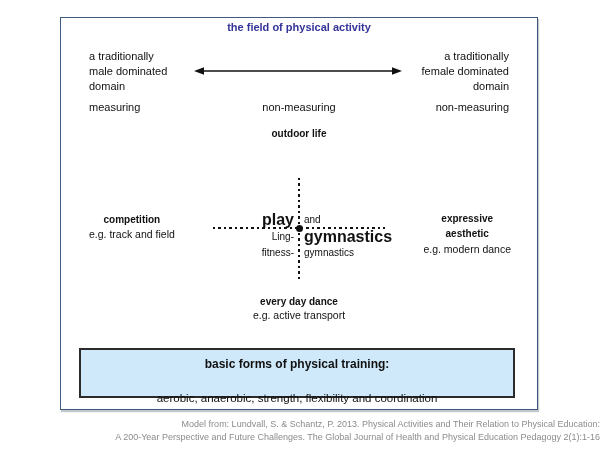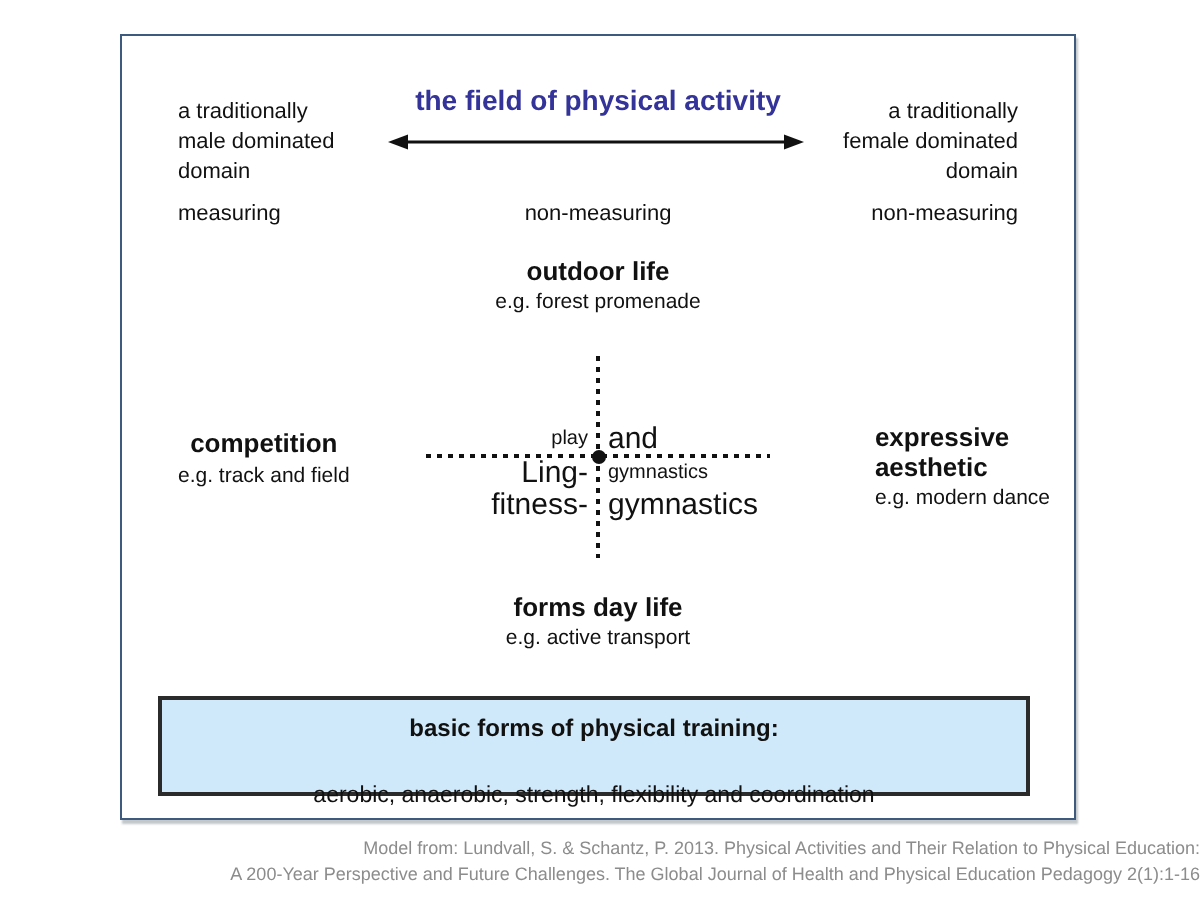--- a/index.html
+++ b/index.html
@@ -14,23 +14,23 @@
   .frame {
     position: absolute; left: 60px; top: 17px;
     width: 478px; height: 393px;
     border: 1.5px solid var(--frame-border, #3e5a7d);
     background: #ffffff;
     box-shadow: 1px 2px 1px rgba(120,130,140,0.45);
     box-sizing: border-box;
   }
 
   .title {
-    position: absolute; left: 0; top: 24px; width: 100%;
+    position: absolute; left: 0; top: 3px; width: 100%;
     text-align: center;
-    font-size: 14px; font-weight: bold;
+    font-size: 11px; font-weight: bold;
     color: var(--title-color, #333399);
   }
 
   .preline { white-space: pre-line; }
 
   .gender-left {
     position: absolute; left: 28px; top: 31px;
     font-size: 11px; line-height: 15px; text-align: left;
   }
   .gender-right {
@@ -40,30 +40,30 @@
   .arrow-svg { position: absolute; left: 132px; top: 47px; }
 
   .measuring-row {
     position: absolute; left: 28px; right: 28px; top: 83px;
     display: flex; justify-content: space-between;
     font-size: 11px;
   }
   .measuring-row .mid { position: absolute; left: 0; right: 0; text-align: center; }
 
   .quad { position: absolute; font-size: 11px; }
-  .q-label { font-weight: bold; font-size: 13px; }
+  .q-label { font-weight: bold; font-size: 10px; }
   .q-example { font-size: 10.5px; }
 
   .quad.north { left: 0; width: 100%; top: 110px; text-align: center; }
   .quad.north .q-example { margin-top: 2px; }
 
   .quad.west { left: 28px; top: 196px; text-align: center; }
   .quad.west .q-example { margin-top: 3px; }
 
-  .quad.east { right: 12px; top: 193px; text-align: left; }
+  .quad.east { right: 26px; top: 193px; text-align: center; }
   .quad.east .q-label { line-height: 15px; }
   .quad.east .q-example { margin-top: 2px; }
 
   .quad.south { left: 0; width: 100%; top: 278px; text-align: center; }
   .quad.south .q-example { margin-top: 2px; }
 
   .vline {
     position: absolute; left: 236.5px; top: 160px;
     width: 2.5px; height: 101px;
     background: repeating-linear-gradient(to bottom,
@@ -74,27 +74,27 @@
     width: 172px; height: 2.5px;
     background: repeating-linear-gradient(to right,
       var(--ink, #111) 0 2.5px, transparent 2.5px 5.5px);
   }
   .cdot {
     position: absolute; left: 234.5px; top: 206.5px;
     width: 7px; height: 7px; border-radius: 50%;
     background: var(--ink, #111);
   }
 
-  .cw { position: absolute; font-size: 15px; line-height: 13px; }
+  .cw { position: absolute; font-size: 10px; line-height: 13px; }
   .cw.lft { left: 150px; width: 83px; text-align: right; }
   .cw.rgt { left: 243px; width: 110px; text-align: left; }
   .cw.r1 { top: 195px; }
   .cw.r2 { top: 212px; }
   .cw.r3 { top: 228px; }
-  .cw.bold { font-weight: normal; font-size: 10px; }
+  .cw.bold { font-weight: bold; font-size: 16px; }
 
   .training-box {
     position: absolute; left: 18px; top: 330px;
     width: 436px; height: 50px;
     background: var(--box-bg, #cfe9fa);
     border: 2px solid var(--box-border, #2b2b2b);
     box-sizing: border-box;
     text-align: center;
   }
   .tb-heading { margin-top: 7px; font-size: 12px; font-weight: bold; }
@@ -131,36 +131,35 @@
 domain</div>
 
     <div class="measuring-row">
       <span>measuring</span>
       <span class="mid">non-measuring</span>
       <span>non-measuring</span>
     </div>
 
     <div class="quad north">
       <div class="q-label">outdoor life</div>
-      <div class="q-example">e.g. forest promenade</div>
     </div>
 
     <div class="quad west">
       <div class="q-label">competition</div>
       <div class="q-example">e.g. track and field</div>
     </div>
 
     <div class="quad east">
       <div class="q-label preline">expressive
 aesthetic</div>
       <div class="q-example">e.g. modern dance</div>
     </div>
 
     <div class="quad south">
-      <div class="q-label">forms day life</div>
+      <div class="q-label">every day dance</div>
       <div class="q-example">e.g. active transport</div>
     </div>
 
     <div class="vline"></div>
     <div class="hline"></div>
     <div class="cdot"></div>
 
     <div class="cw lft r1 bold">play</div>
     <div class="cw rgt r1">and</div>
     <div class="cw lft r2">Ling-</div>

